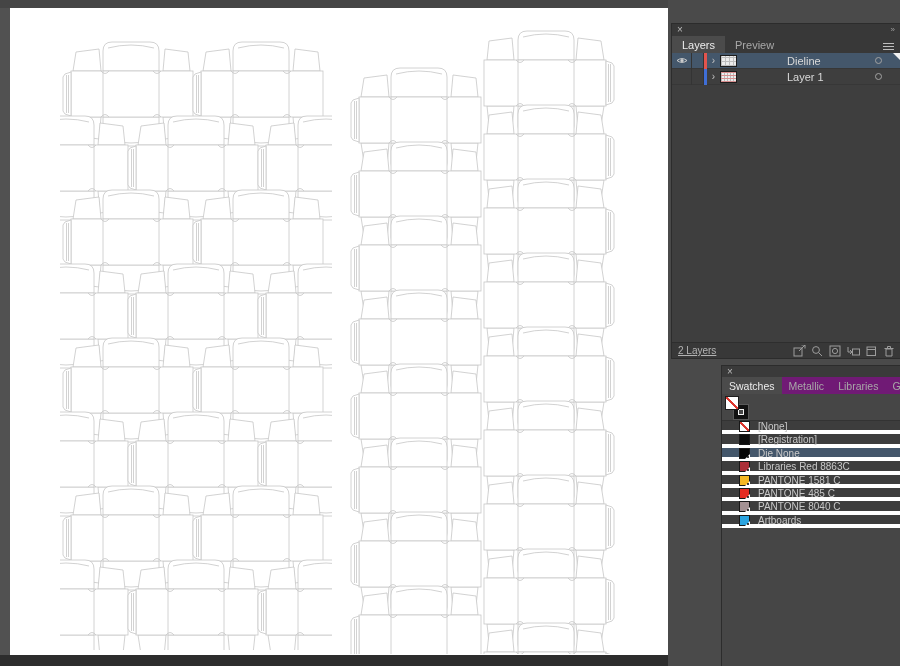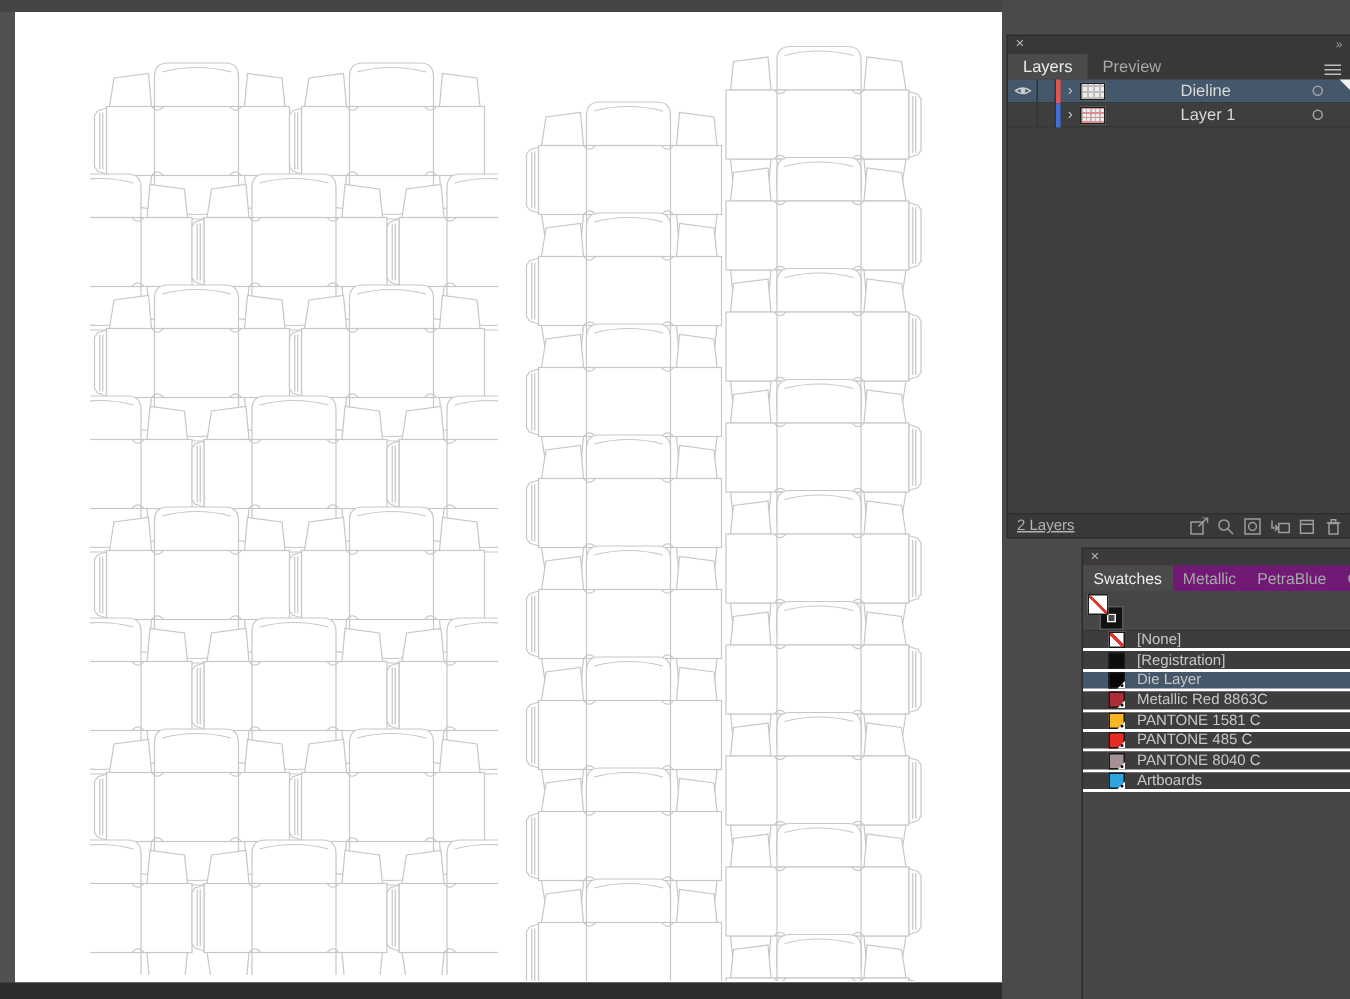--- a/index.html
+++ b/index.html
@@ -56,22 +56,22 @@
   #swatches-panel { left:54px; top:366px; width:178px; height:300px; background:#464646; }
   #swatches-panel .panel-titlebar { height:11px; background:#3a3a3a; }
   #swatches-panel .panel-tabs { background:#701a75; }
   #swatches-panel .ptab { padding:0 7px; font-size:10.5px; }
   #sw-proxy { position:relative; height:24px; margin:2px 0 0 3px; }
   #fill-proxy { position:absolute; left:0; top:0; width:14px; height:14px; background:#fff; border:1px solid #1e1e1e;
                 background-image:linear-gradient(to top right, transparent 45%, #dd372e 45%, #dd372e 56%, transparent 56%); }
   #stroke-proxy { position:absolute; left:9px; top:9px; width:14px; height:14px; border:4px solid #121212;
                   background:#464646; box-shadow:inset 0 0 0 1px #f5f5f5, 0 0 0 1px #5a5a5a; }
   #swatch-list { border-top:1px solid #333; }
-  .swatch-row { position:relative; height:13.4px; display:flex; align-items:center; padding-left:17px;
-                background:#3d3d3d; border-bottom:2px solid #ffffff; }
+  .swatch-row { position:relative; height:13.4px; display:flex; align-items:flex-start; padding-left:17px;
+                background:#3d3d3d; border-bottom:4px solid #ffffff; }
   .swatch-row.selected { background:#44576b; }
   .sw { position:relative; width:11px; height:11px; border:1px solid #181818; flex:none; }
   .sw-none { background:#fff;
              background-image:linear-gradient(to top right, transparent 42%, #dd372e 42%, #dd372e 58%, transparent 58%); }
   .spot-tri { position:absolute; right:-1px; bottom:-1px; width:0; height:0;
               border-left:5px solid transparent; border-bottom:5px solid #ffffff; }
   .spot-dot { position:absolute; right:0px; bottom:0px; width:2px; height:2px; background:#000; border-radius:50%; }
   .sw-label { margin-left:8px; font-size:10px; color:#c8c8c8; white-space:nowrap; }
 </style>
 </head>
@@ -235,49 +235,49 @@
     </div>
   </div>
 
   <div id="swatches-panel" class="panel">
     <div class="panel-titlebar">
       <span class="close-x">×</span>
     </div>
     <div class="panel-tabs" id="swatches-tabs">
         <span class="ptab active">Swatches</span>
         <span class="ptab">Metallic</span>
-        <span class="ptab">PetraBlue</span>
+        <span class="ptab">Libraries</span>
         <span class="ptab">Gradient</span>
       </div>
     <div id="sw-proxy">
       <div id="stroke-proxy"></div>
       <div id="fill-proxy"></div>
     </div>
     <div id="swatch-list">
         <div class="swatch-row">
           <span class="sw sw-none"></span>
           <span class="sw-label">[None]</span>
         </div>
         <div class="swatch-row">
           <span class="sw" style="background:#0d0d0d"></span>
           <span class="sw-label">[Registration]</span>
         </div>
         <div class="swatch-row selected">
           <span class="sw" style="background:#060606">
             <span class="spot-tri"></span>
             <span class="spot-dot"></span>
           </span>
-          <span class="sw-label">Die Layer</span>
+          <span class="sw-label">Die None</span>
         </div>
         <div class="swatch-row">
           <span class="sw" style="background:#ab2f38">
             <span class="spot-tri"></span>
             <span class="spot-dot"></span>
           </span>
-          <span class="sw-label">Metallic Red 8863C</span>
+          <span class="sw-label">Libraries Red 8863C</span>
         </div>
         <div class="swatch-row">
           <span class="sw" style="background:#f5b723">
             <span class="spot-tri"></span>
             <span class="spot-dot"></span>
           </span>
           <span class="sw-label">PANTONE 1581 C</span>
         </div>
         <div class="swatch-row">
           <span class="sw" style="background:#e52d23">

